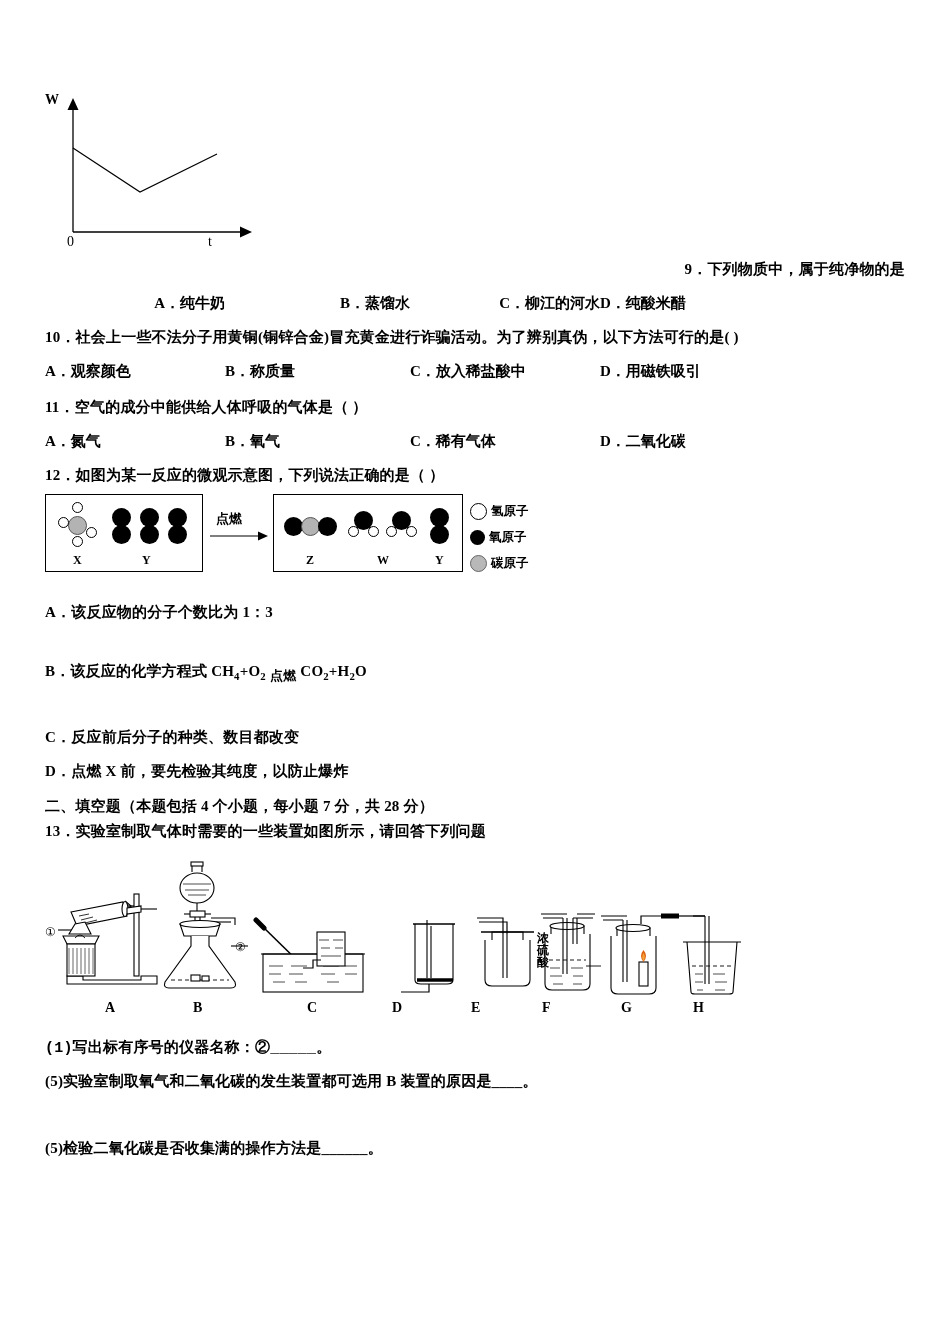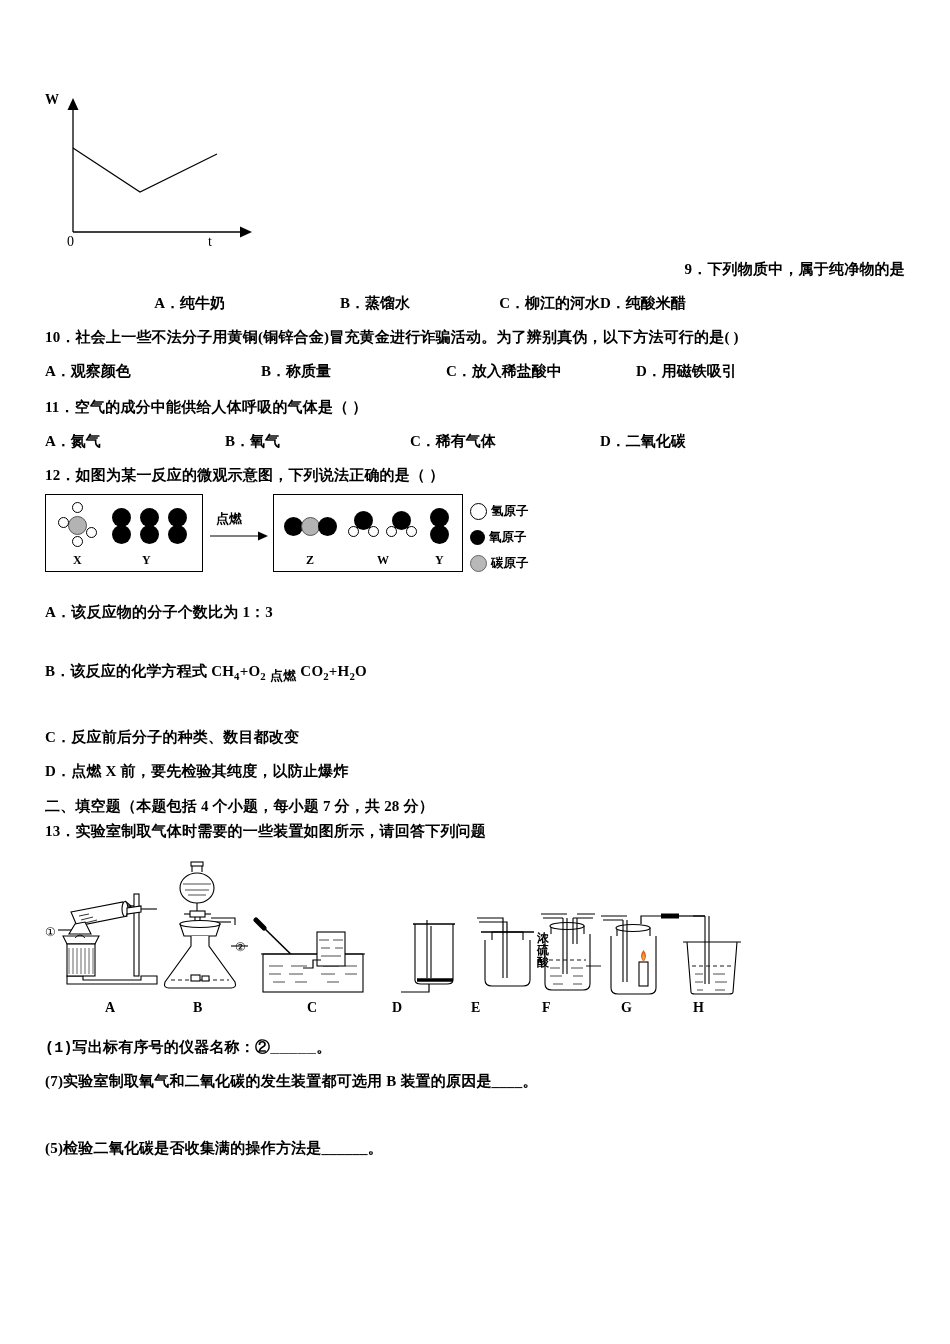--- a/index.html
+++ b/index.html
@@ -80,21 +80,21 @@
       <span class="opt"><span>D</span>．<span>纯酸米醋</span></span>
     </div>
   </div>
 
   <div style="position:absolute;left:45px;top:326px;width:880px;">
     <div class="qline">
       <span>10</span>．<span>社会上一些不法分子用黄铜(铜锌合金)冒充黄金进行诈骗活动。为了辨别真伪，以下方法可行的是(    )</span>
     </div>
     <div class="opts" style="margin-top:13px;">
       <span class="opt" style="width:180px;"><span>A</span>．<span>观察颜色</span></span>
-      <span class="opt" style="width:185px;margin-left:36px;"><span>B</span>．<span>称质量</span></span>
+      <span class="opt" style="width:185px;"><span>B</span>．<span>称质量</span></span>
       <span class="opt" style="width:190px;"><span>C</span>．<span>放入稀盐酸中</span></span>
       <span class="opt"><span>D</span>．<span>用磁铁吸引</span></span>
     </div>
   </div>
 
   <div style="position:absolute;left:45px;top:396px;width:880px;">
     <div class="qline">
       <span>11</span>．<span>空气的成分中能供给人体呼吸的气体是（      ）</span>
     </div>
     <div class="opts" style="margin-top:13px;">
@@ -353,16 +353,16 @@
     <span class="app-lbl" style="left:148px;top:138px;">B</span>
     <span class="app-lbl" style="left:262px;top:138px;">C</span>
     <span class="app-lbl" style="left:347px;top:138px;">D</span>
     <span class="app-lbl" style="left:426px;top:138px;">E</span>
     <span class="app-lbl" style="left:497px;top:138px;">F</span>
     <span class="app-lbl" style="left:576px;top:138px;">G</span>
     <span class="app-lbl" style="left:648px;top:138px;">H</span>
   </div>
 
   <div class="qline" style="position:absolute;left:45px;top:1038px;font-family:Liberation Mono, monospace;">(1)写出标有序号的仪器名称：②_____。</div>
-  <div class="qline" style="position:absolute;left:45px;top:1070px;">(7)实验室制取氧气和二氧化碳的发生装置都可选用 B 装置的原因是____。</div>
+  <div class="qline" style="position:absolute;left:45px;top:1070px;">(5)实验室制取氧气和二氧化碳的发生装置都可选用 B 装置的原因是____。</div>
   <div class="qline" style="position:absolute;left:45px;top:1137px;">(5)检验二氧化碳是否收集满的操作方法是______。</div>
 
 </div>
 
 </body></html>

